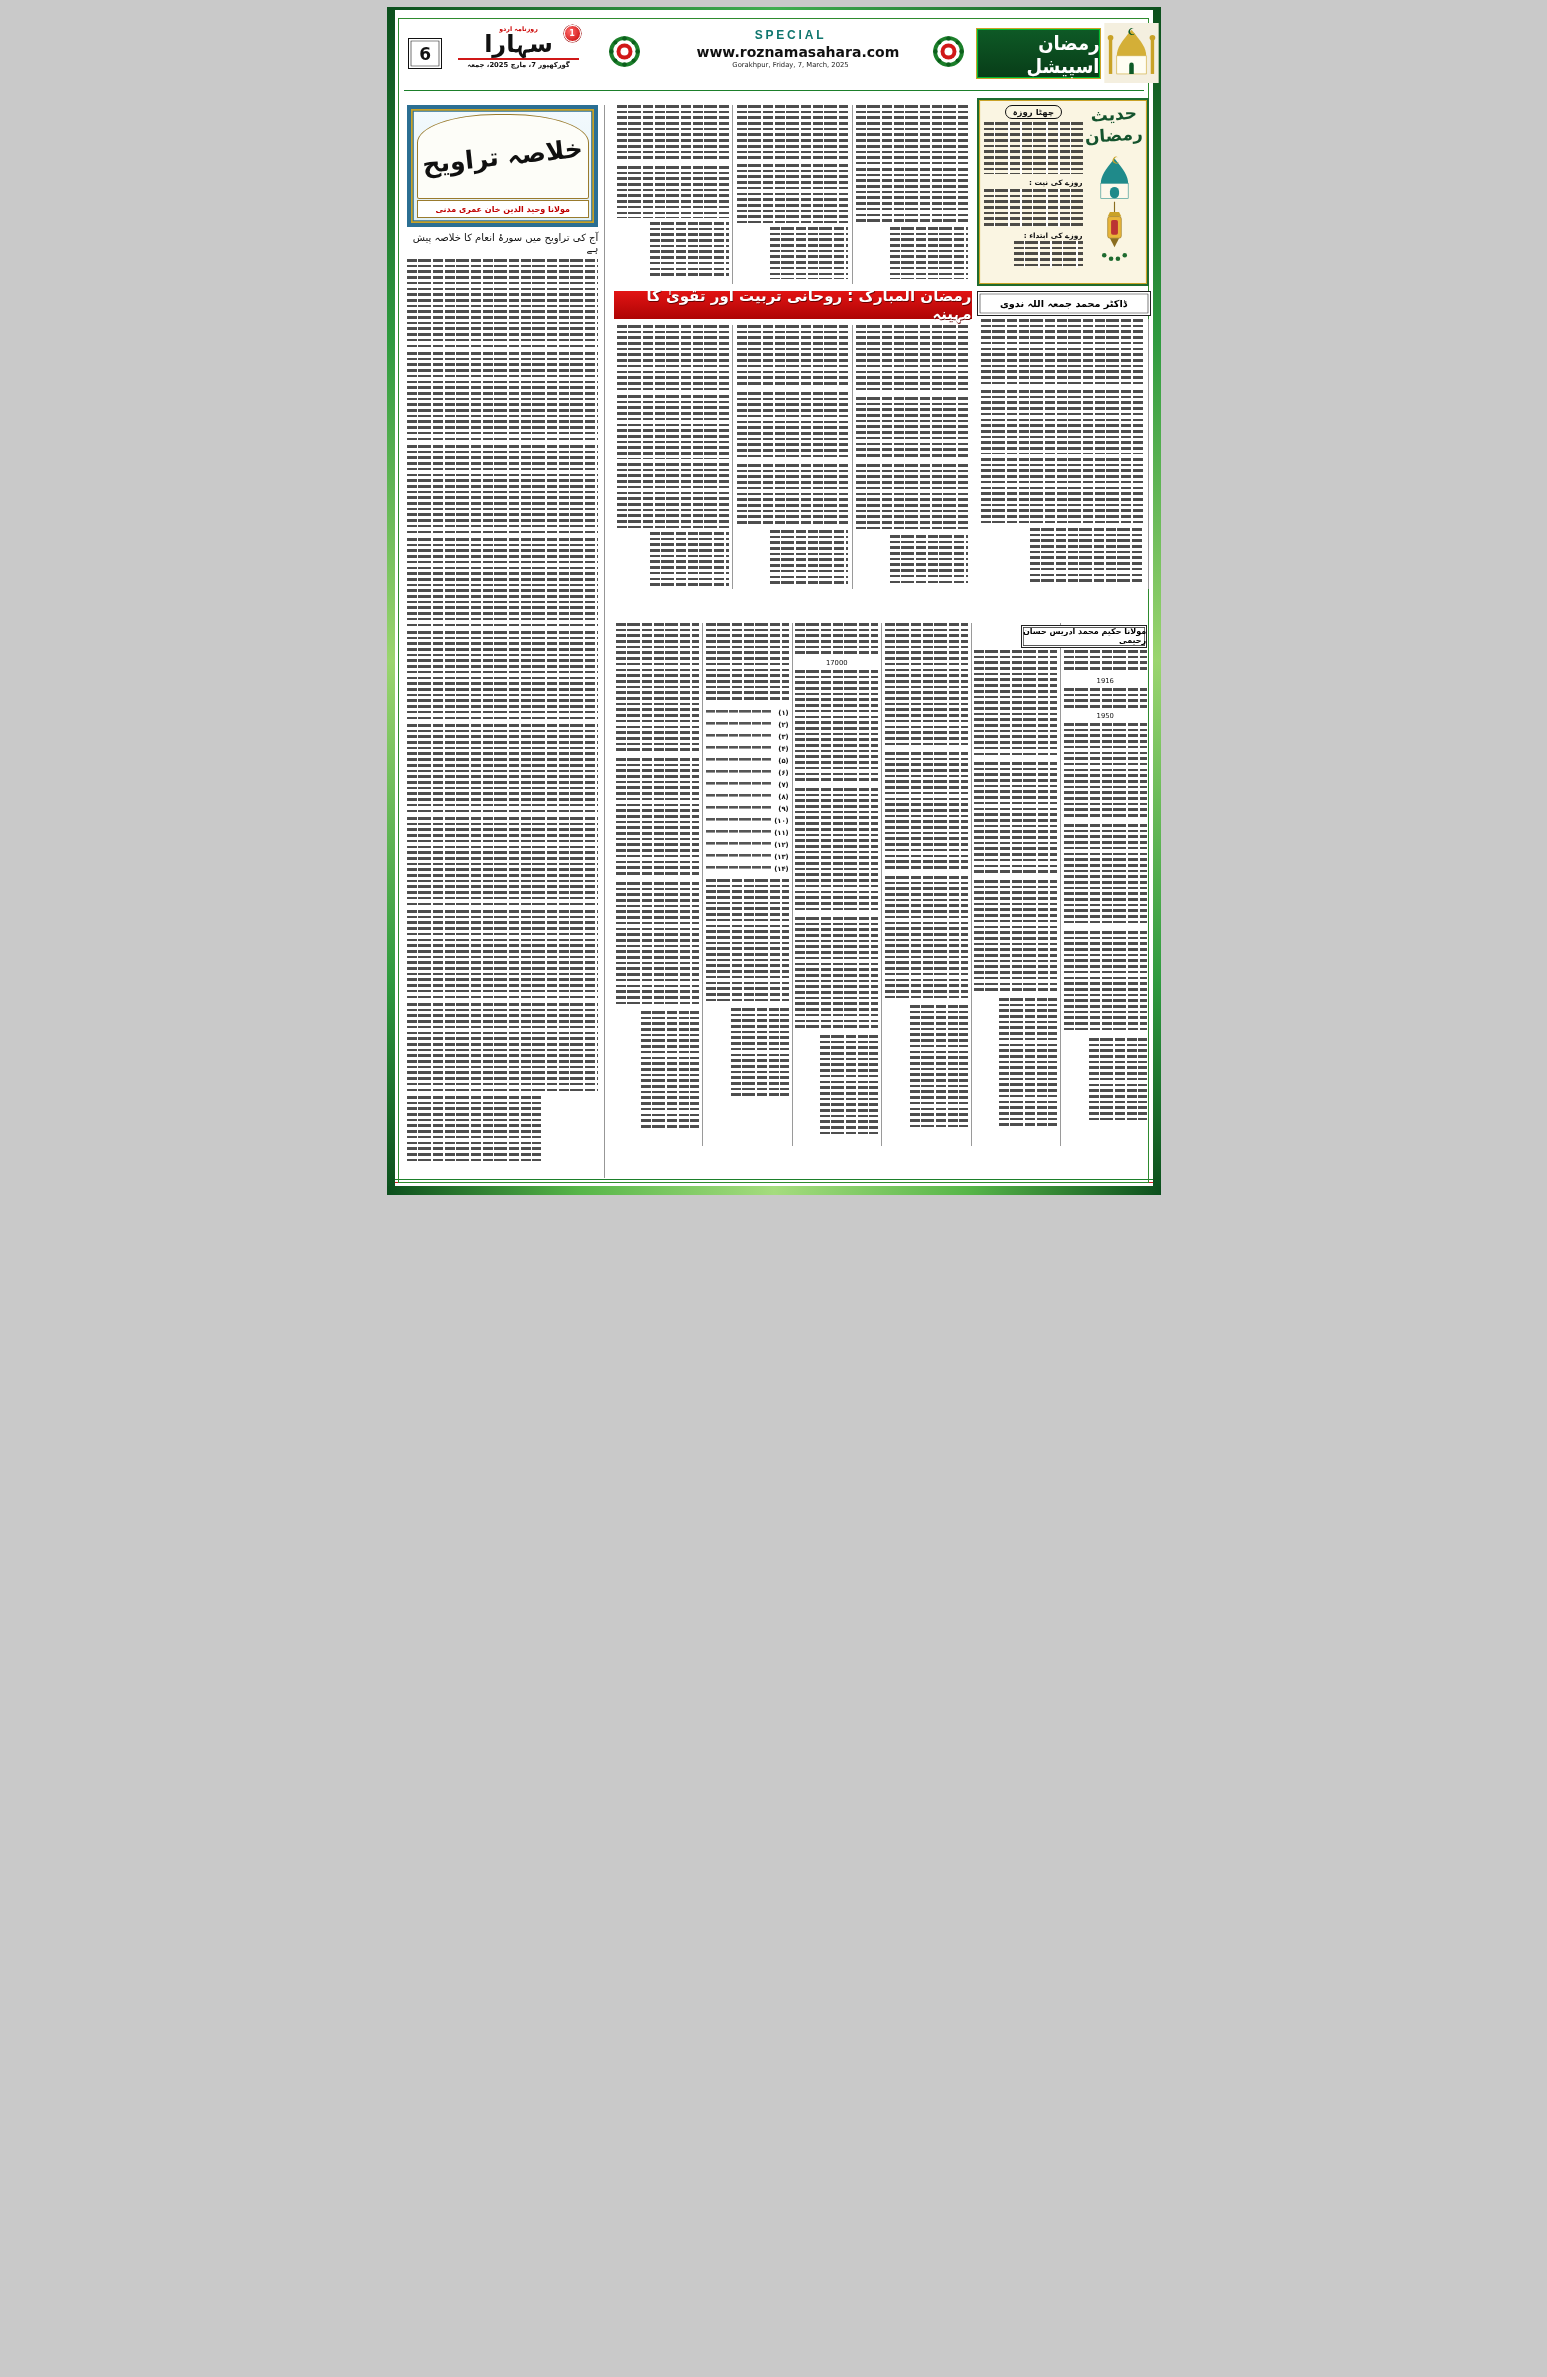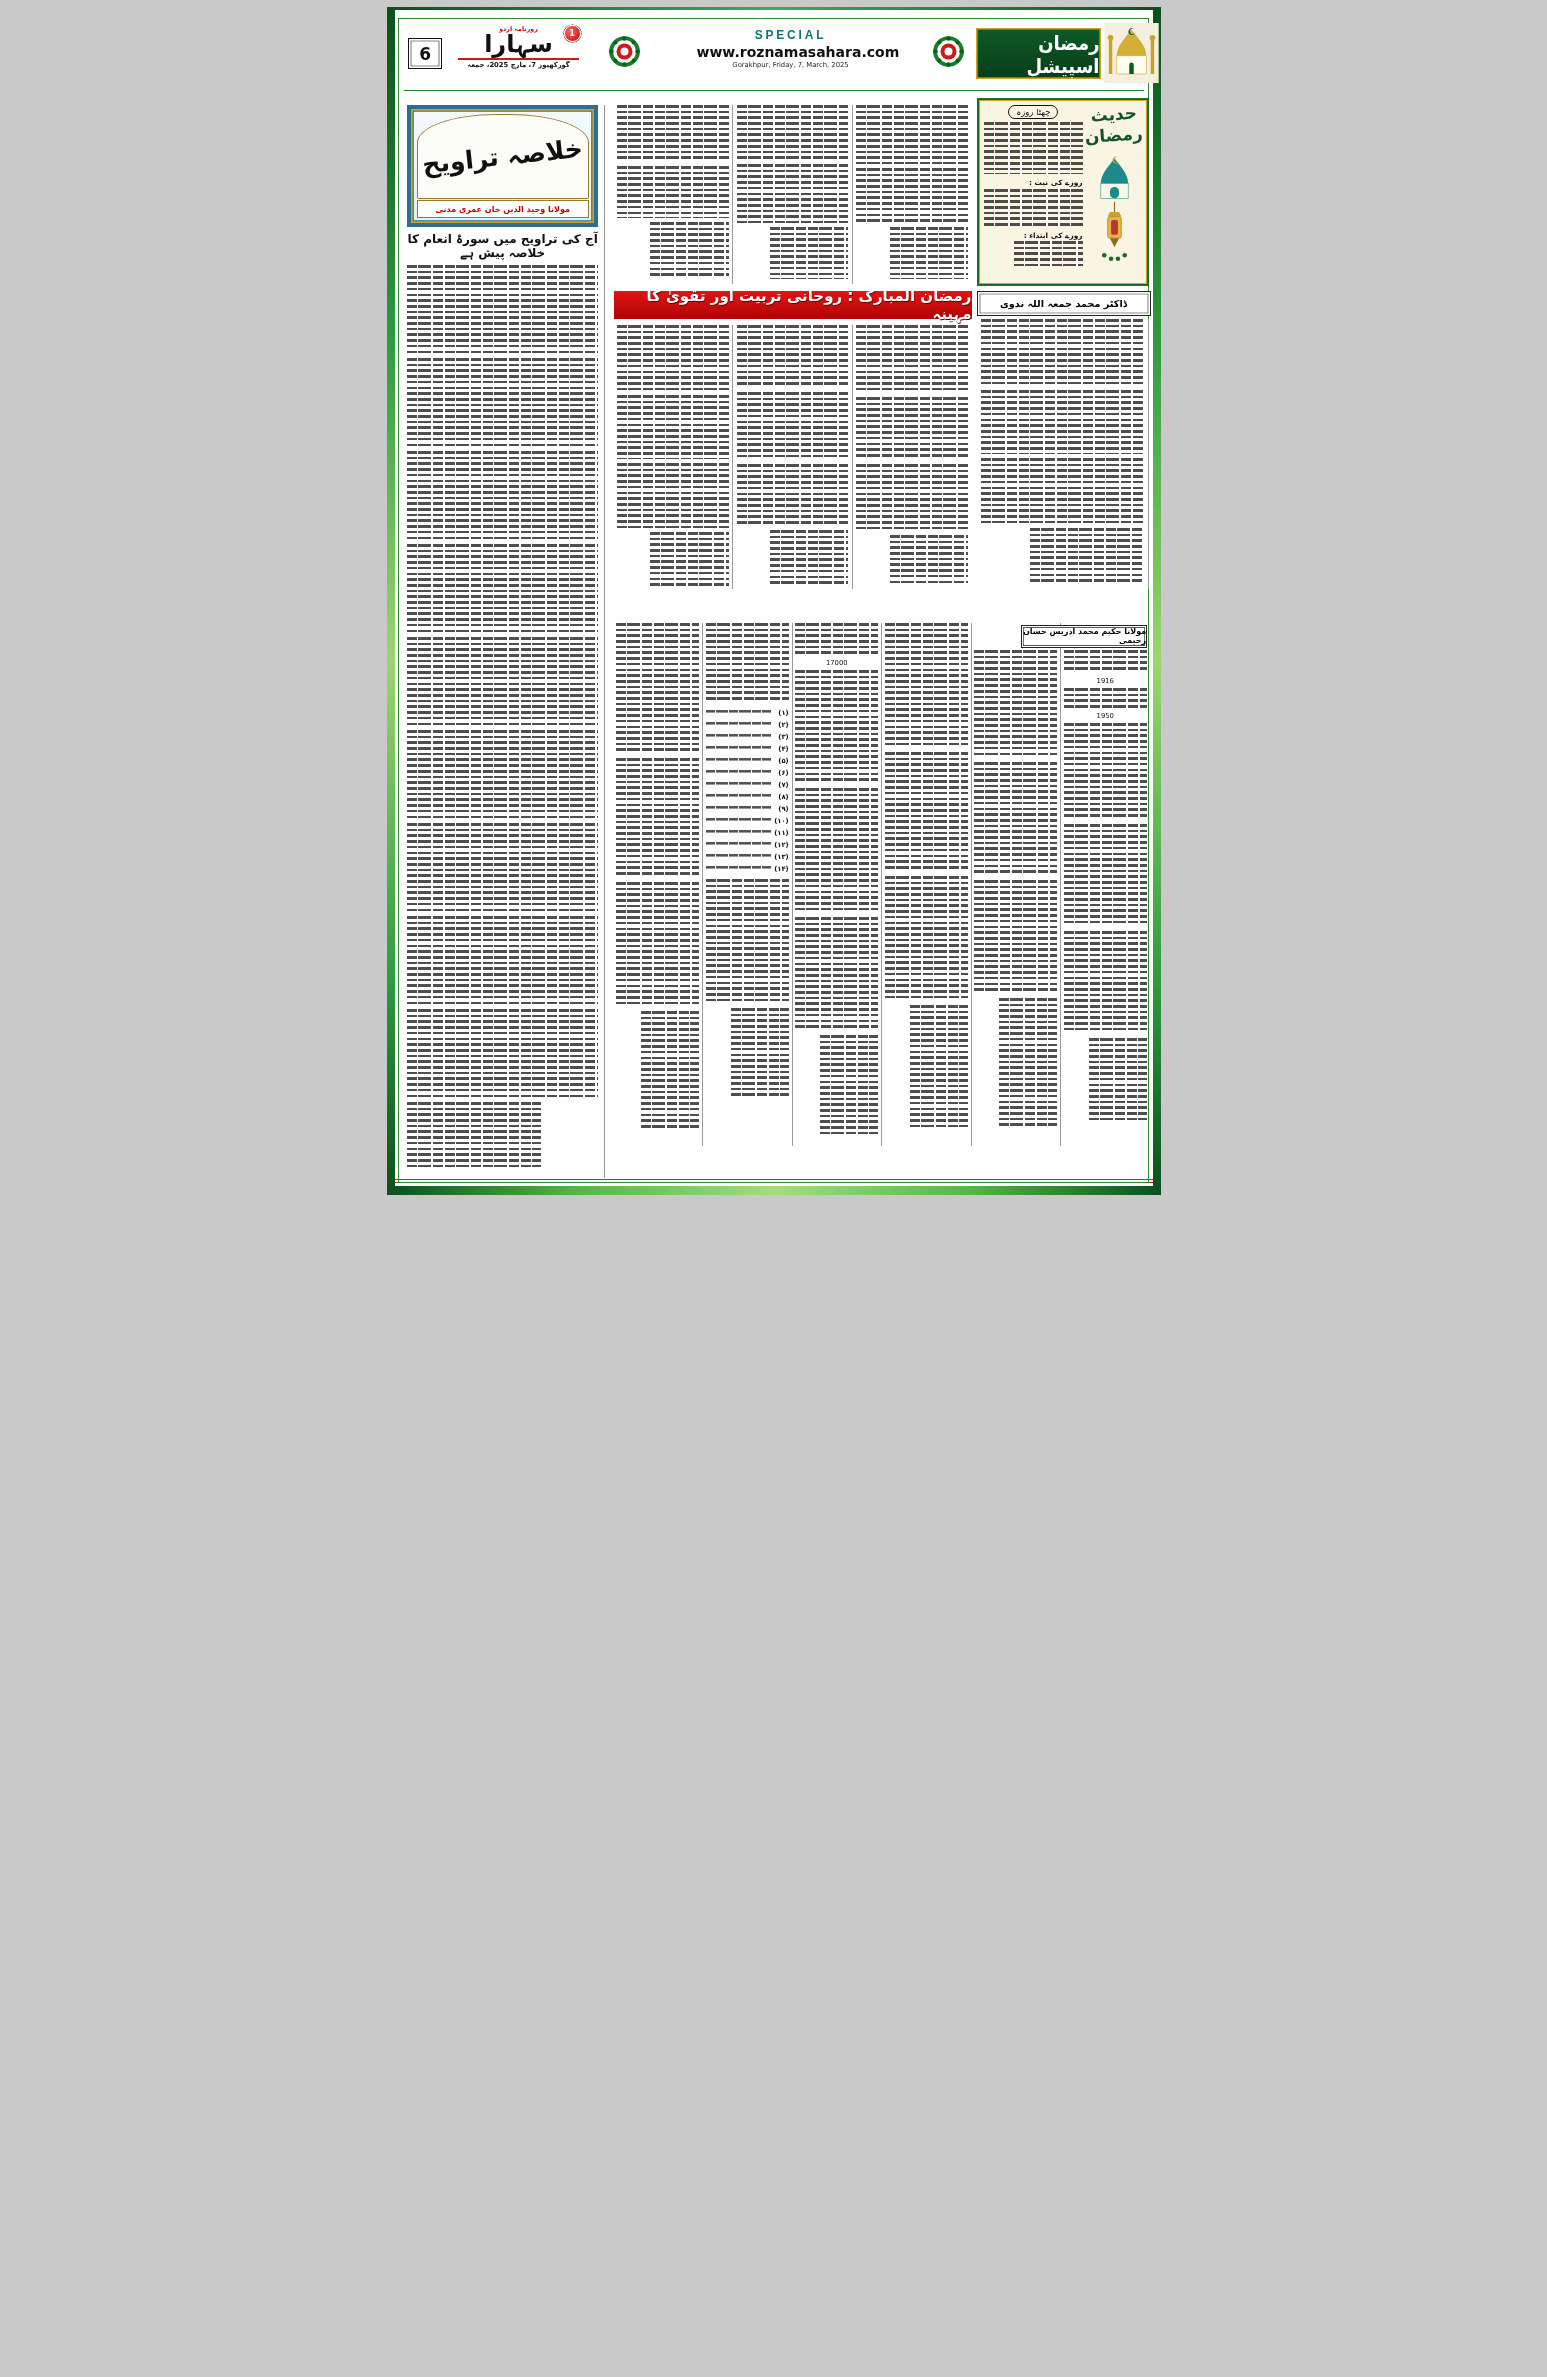--- a/index.html
+++ b/index.html
@@ -51,38 +51,38 @@
 
   
   .left-article{position:absolute;left:20.5px;top:98px;width:198px;height:1073px;border-right:0.6px solid #979797;padding-right:5.7px;box-sizing:border-box;}
   .ornament{height:114px;border:4px solid #2b6f93;box-shadow:inset 0 0 0 1.7px #c9a227,inset 0 0 0 2.8px #2b6f93;
     background:linear-gradient(180deg,#f3fafd,#e0eff5);position:relative;}
   .orn-inner{position:absolute;left:5.7px;right:5.7px;top:5.7px;bottom:24px;border:1.1px solid #9a7b2d;background:#fdfdf8;
     display:flex;align-items:center;justify-content:center;border-radius:46% 46% 2.3px 2.3px / 34% 34% 2.3px 2.3px;}
   .orn-title{font-size:25px;font-weight:bold;color:#101010;transform:rotate(-6deg);direction:rtl;}
   .orn-byline{position:absolute;left:5.7px;right:5.7px;bottom:4.6px;height:16px;border:0.6px solid #9a7b2d;background:#fff;
     color:#c00000;font-weight:bold;font-size:8px;display:flex;align-items:center;justify-content:center;direction:rtl;}
-  .left-lead{font-size:12px;font-weight:bold;color:#111;text-align:center;direction:rtl;margin:5.7px 0 4.6px 0;}
+  .left-lead{font-size:10px;font-weight:normal;color:#111;direction:rtl;margin:5.7px 0 4.6px 0;}
 
   
   .cols{display:flex;direction:rtl;}
   .mcol{flex:1;padding:0 3.4px;}
   .mcol + .mcol{border-inline-start:0.6px solid #9a9a9a;}
 
   .mid-top{position:absolute;left:227px;top:98px;width:358px;height:179px;}
   .mid-top .cols{height:100%;}
 
   
   .hadith{position:absolute;left:590px;top:91px;width:172px;height:188px;box-sizing:border-box;
     border:2.3px solid #1e6b2f;box-shadow:inset 0 0 0 1.1px #c9a227;background:#faf5e2;}
   .hadith-title{position:absolute;right:4.6px;top:4.6px;width:55px;text-align:center;color:#14532d;font-weight:bold;
     font-size:17px;line-height:1.25;direction:rtl;transform:rotate(-4deg);}
   .hadith-art{position:absolute;right:4.6px;top:55px;width:55px;height:114px;}
   .hadith-text{position:absolute;left:5.7px;top:5.7px;right:64px;bottom:5.7px;direction:rtl;}
-  .hadith-lead{display:inline-block;font-size:8.5px;font-weight:normal;color:#111;border:0.9px solid #111;
+  .hadith-lead{display:inline-block;font-size:8.5px;font-weight:bold;color:#111;border:0.9px solid #111;
     border-radius:8px;padding:0.6px 6.8px;margin-bottom:3.4px;}
   .hadith-sub{font-size:7.4px;font-weight:bold;color:#111;margin:2.3px 0 1.7px 0;}
 
   
   .feature-banner{position:absolute;left:227px;top:284px;width:358px;height:28.5px;
     background:linear-gradient(180deg,#e21414,#ae0404);display:flex;align-items:center;justify-content:center;}
   .feature-title{color:#fff;font-size:15px;font-weight:bold;direction:rtl;text-shadow:0.6px 0.6px 0.6px #600;}
   .feature-byline-box{position:absolute;left:590px;top:284px;width:172px;height:23px;border:0.6px solid #222;
     box-shadow:inset 0 0 0 1.7px #fff,inset 0 0 0 2.3px #222;display:flex;align-items:center;justify-content:center;
     font-size:9.7px;font-weight:bold;direction:rtl;background:#fff;}

